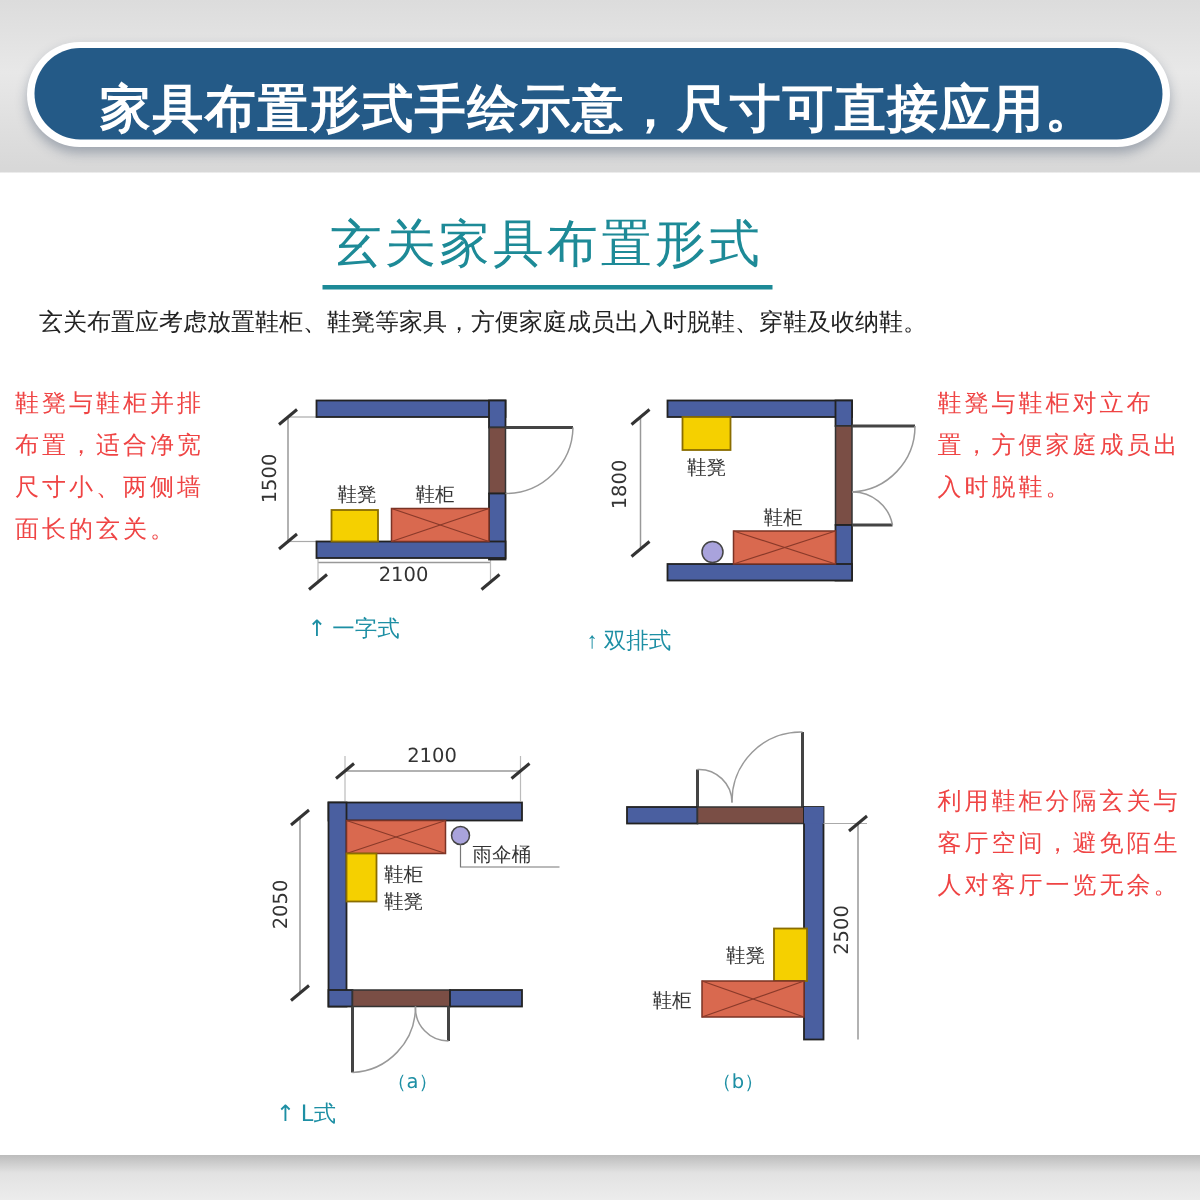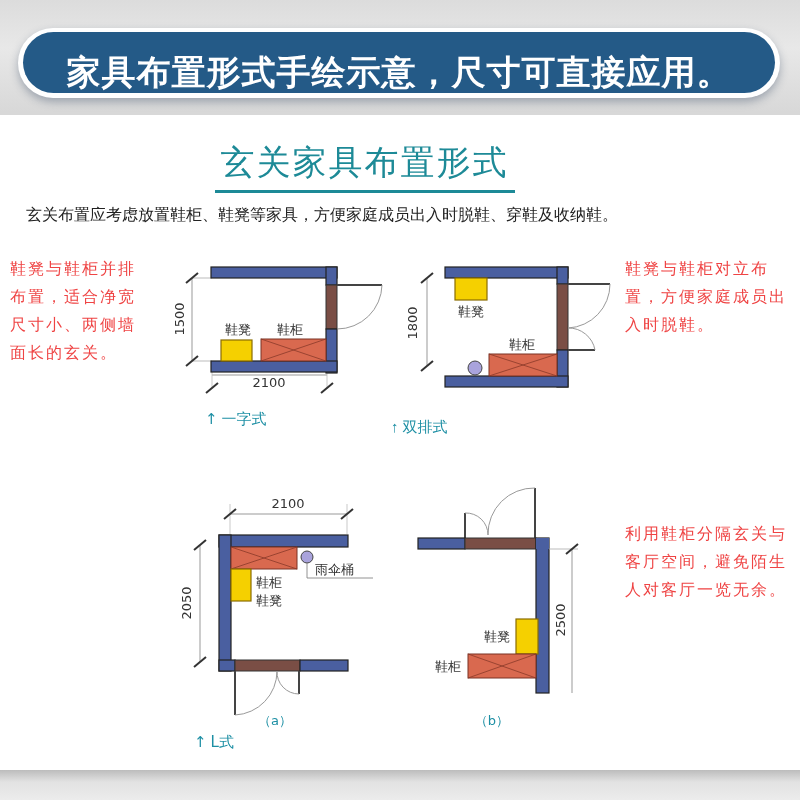--- a/index.html
+++ b/index.html
@@ -170,21 +170,21 @@
     <line x1="122" y1="57" x2="56" y2="79" stroke="#8a3a2a" stroke-width="0.8"></line>
     <rect x="56" y="79" width="20" height="32" fill="#f5d000" stroke="#8a6d00" stroke-width="1.2"></rect>
     <text x="81" y="97" font-size="13" fill="#333">鞋柜</text>
     <text x="81" y="115" font-size="13" fill="#333">鞋凳</text>
     <circle cx="132" cy="67" r="6" fill="#a9a3dc" stroke="#444" stroke-width="1"></circle>
     <polyline points="132,73 132,88 198,88" fill="none" stroke="#777" stroke-width="0.8"></polyline>
     <text x="140" y="84" font-size="13" fill="#333">雨伞桶</text>
     <text x="100" y="235" font-size="13" fill="#1d8fa4" text-anchor="middle">（a）</text>
   </svg>
 
-  <div class="caption" style="left:194px; top:618px;">
+  <div class="caption" style="left:184px; top:618px;">
     <span class="arrow">↑</span><span>L式</span>
   </div>
 
   <svg style="left:400px; top:365px;" width="200" height="250" viewBox="0 0 200 250">
 
     <line x1="65" y1="33" x2="65" y2="60" stroke="#444" stroke-width="2"></line>
     <line x1="135" y1="8" x2="135" y2="60" stroke="#444" stroke-width="2"></line>
     <path d="M65 33 A22 22 0 0 1 88 55" fill="none" stroke="#999" stroke-width="1"></path>
     <path d="M88 55 A46 46 0 0 1 135 8" fill="none" stroke="#999" stroke-width="1"></path>
 

